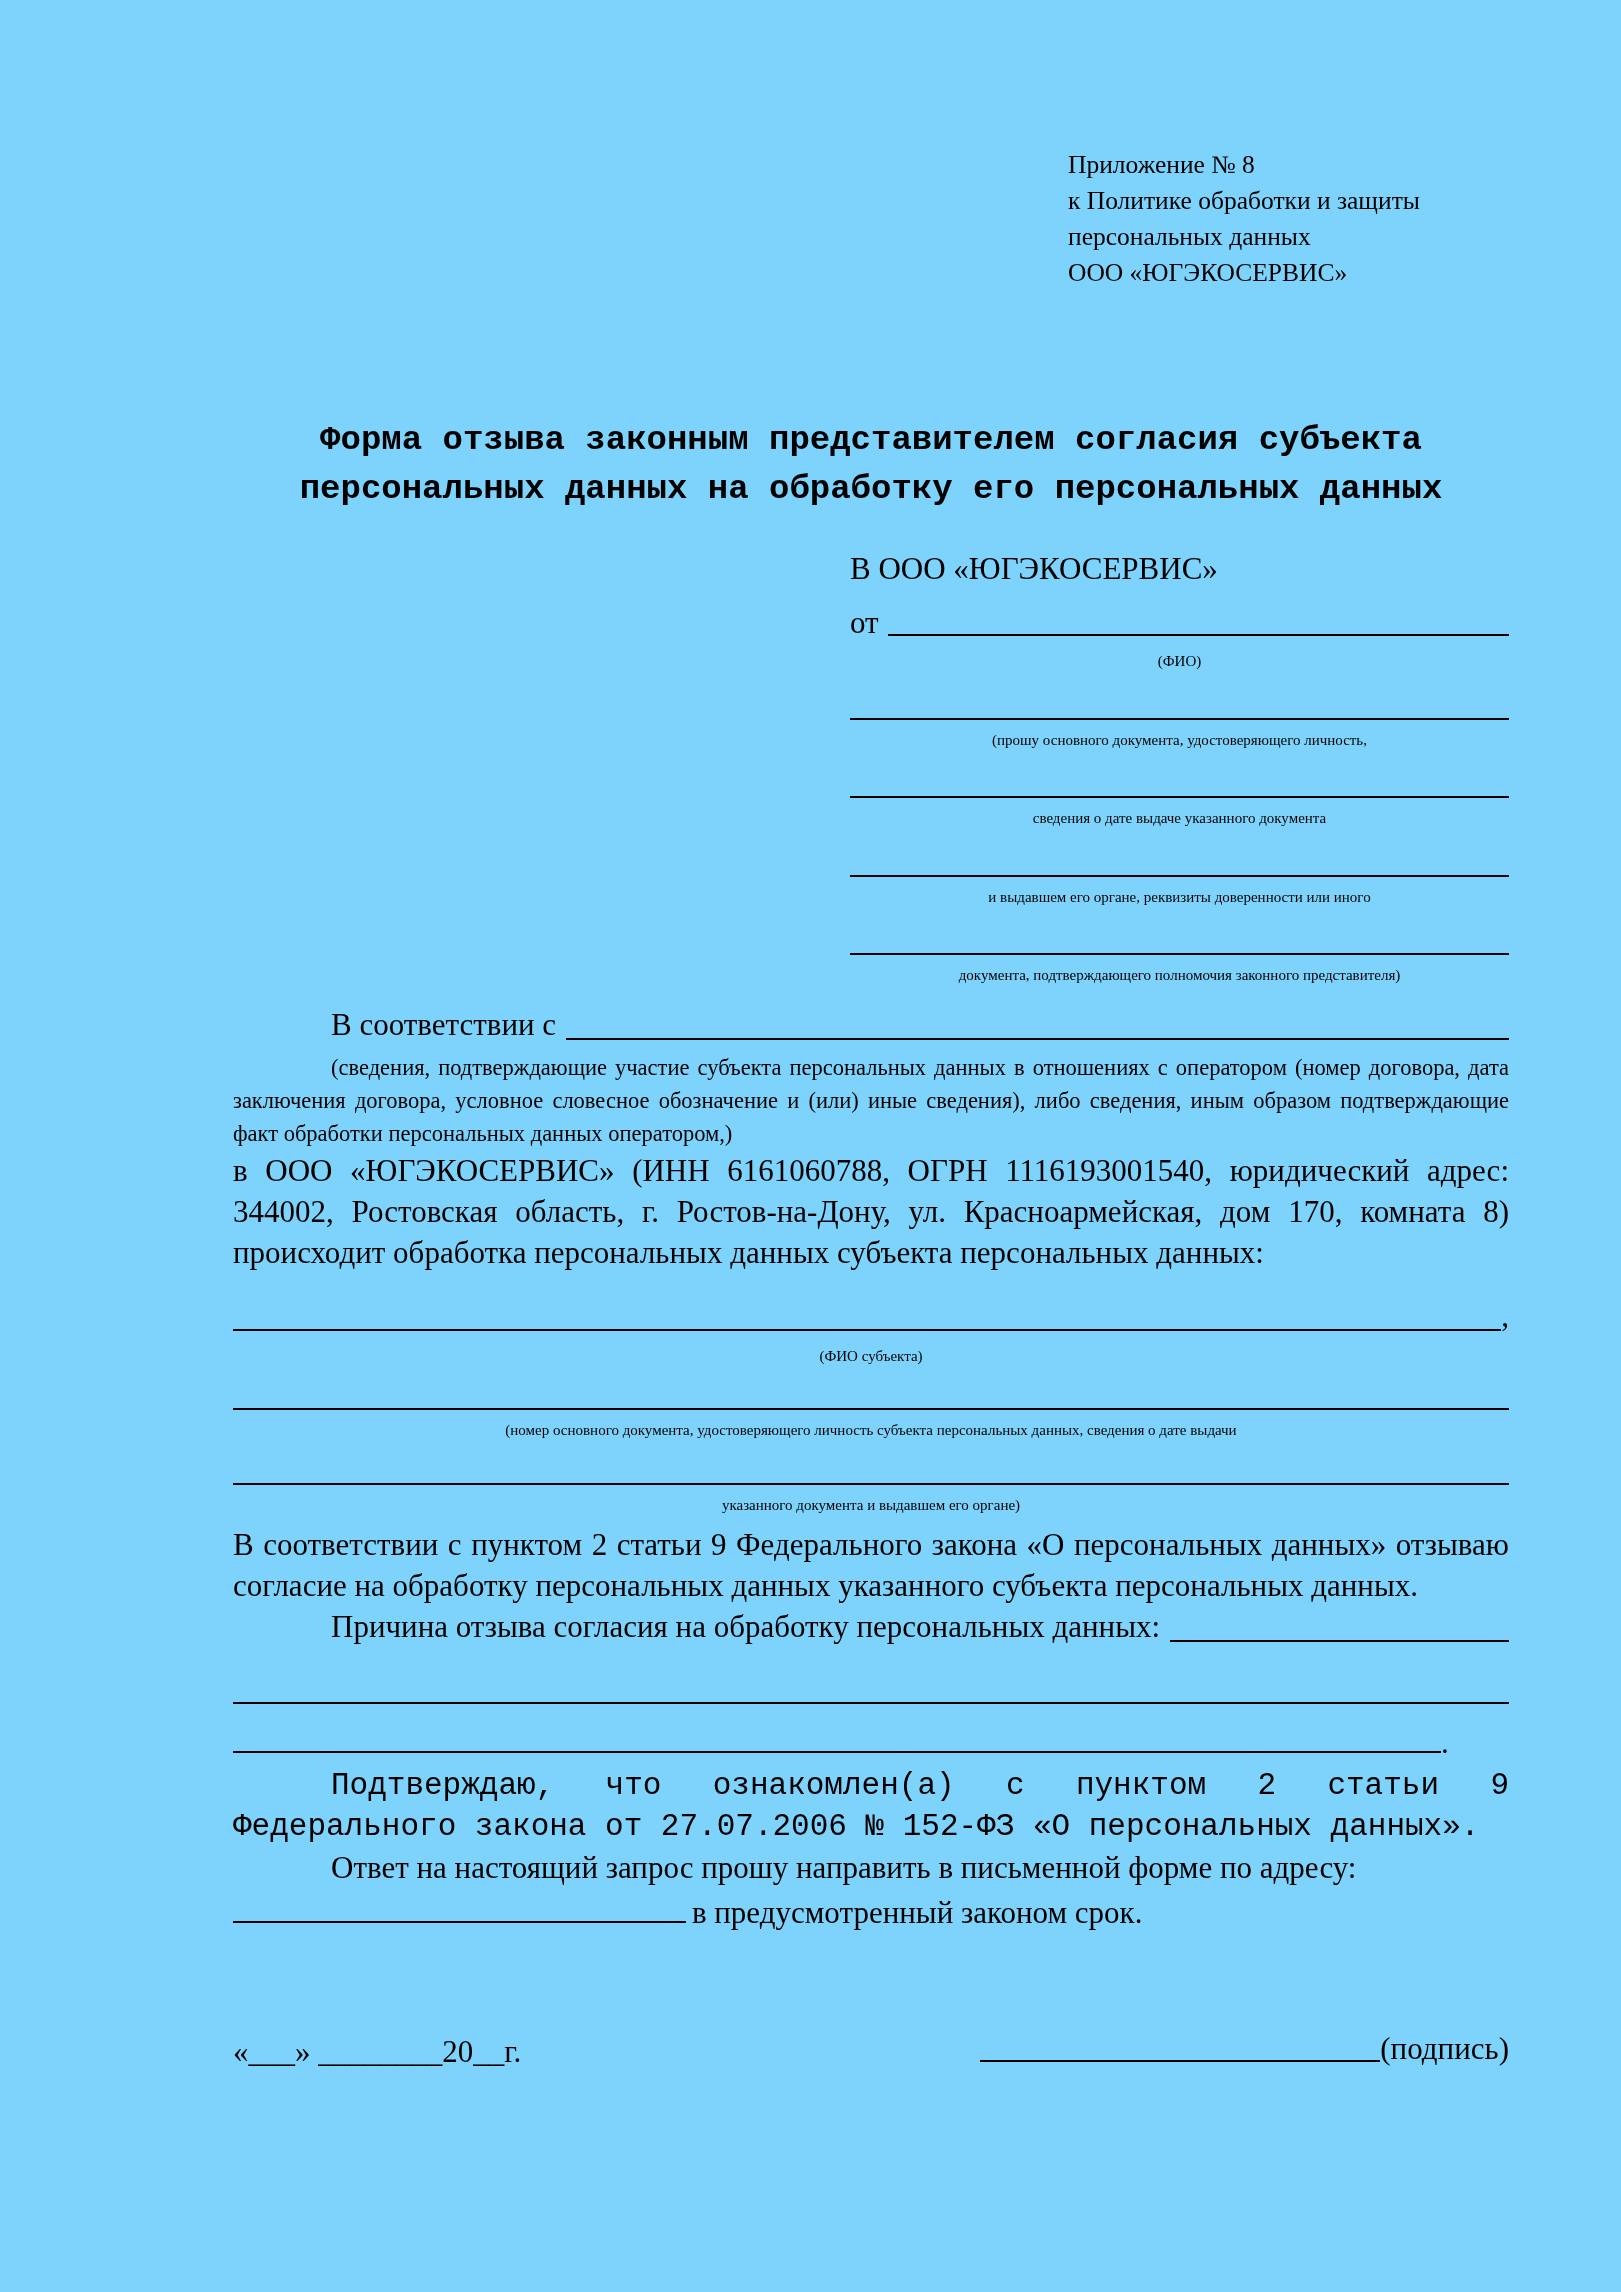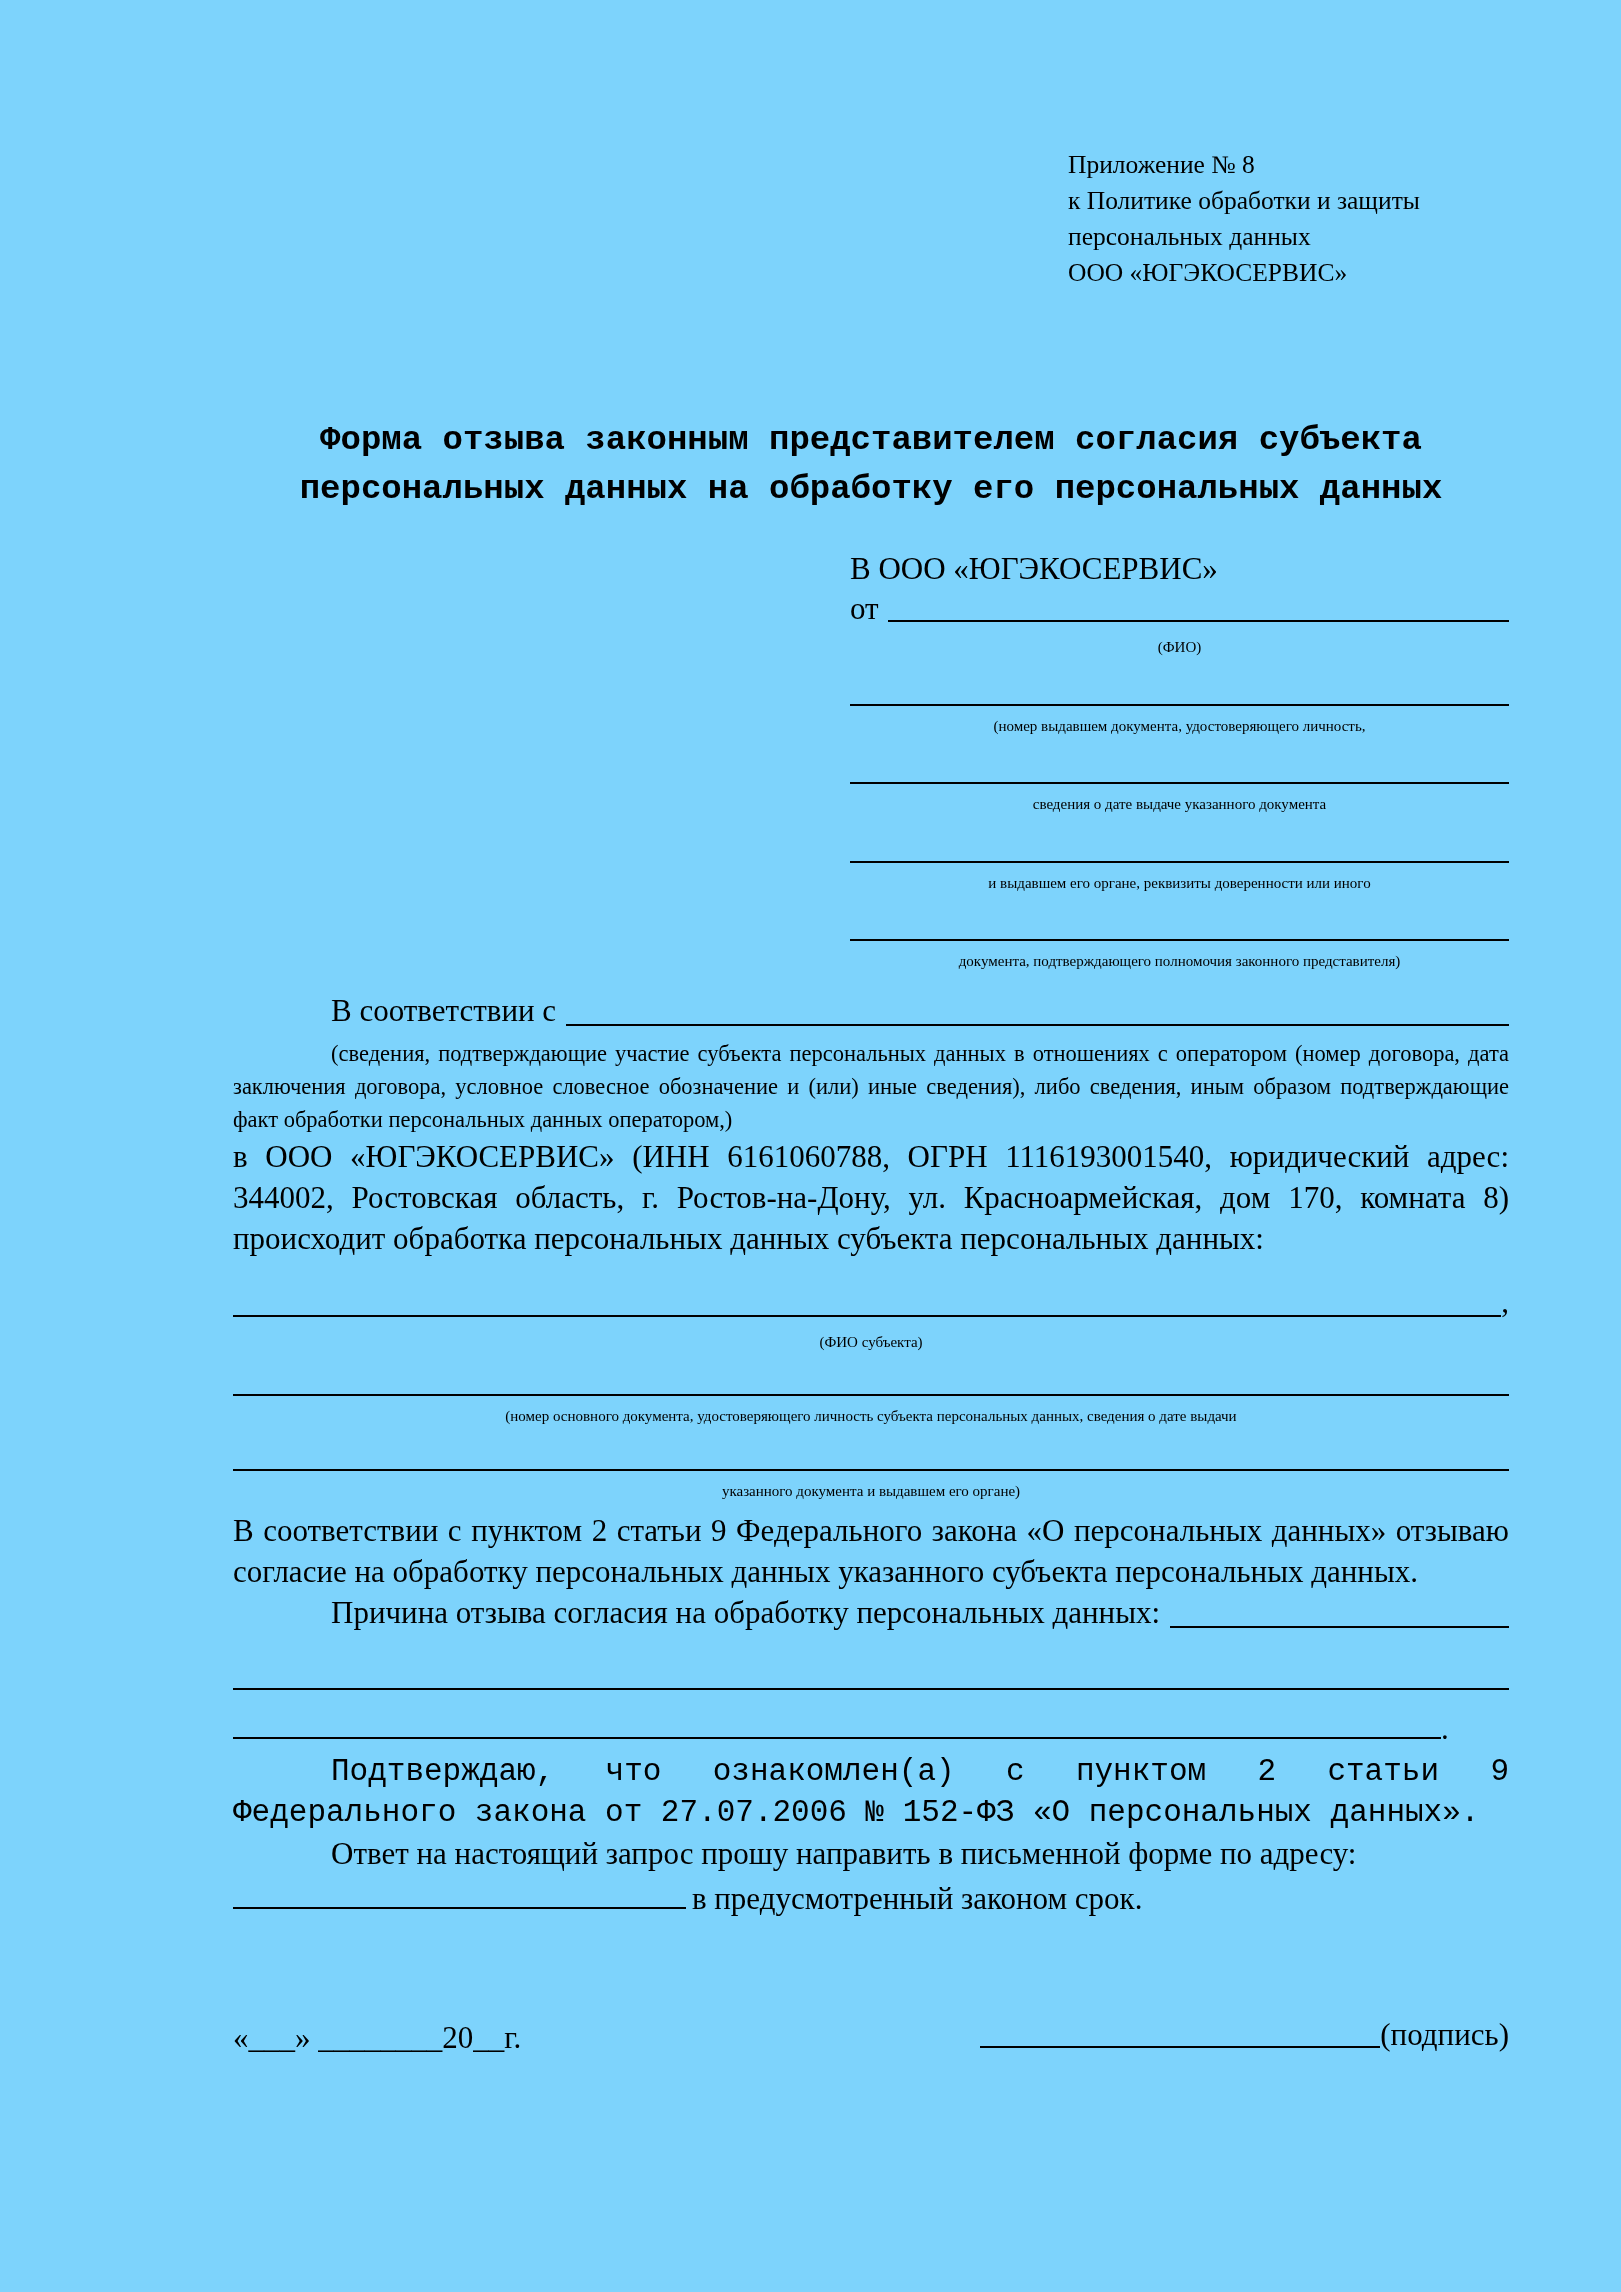--- a/index.html
+++ b/index.html
@@ -52,21 +52,21 @@
   }
   .fill-tight { margin-left: 0; }
   .uline { border-bottom: 2px solid #000; height: 0; }
   .cap {
     text-align: center;
     font-size: 15px;
     line-height: 25.5px;
     margin-top: 8px;
   }
   .recipient .uline { margin-top: 43px; }
-  .from-row { margin-top: 4px; }
+  .from-row { margin-top: 18px; }
   
   .statement-heading {
     margin-top: 49px;
     text-align: center;
     font-size: 31px;
   }
   .body-text { font-size: 31px; line-height: 41px; }
   .according-row { margin-top: 15.7px; padding-left: 98px; }
   .small-note {
     margin-top: 5.9px;
@@ -119,21 +119,21 @@
 
     <div class="recipient">
       <div>В ООО «ЮГЭКОСЕРВИС»</div>
       <div class="row from-row">
         <span>от</span>
         <span class="fill"></span>
       </div>
       <div class="cap">(ФИО)</div>
 
       <div class="uline"></div>
-      <div class="cap">(номер выдавшем документа, удостоверяющего личность,</div>
+      <div class="cap">(прошу основного документа, удостоверяющего личность,</div>
 
       <div class="uline"></div>
       <div class="cap">сведения о дате выдаче указанного документа</div>
 
       <div class="uline"></div>
       <div class="cap">и выдавшем его органе, реквизиты доверенности или иного</div>
 
       <div class="uline"></div>
       <div class="cap">документа, подтверждающего полномочия законного представителя)</div>
     </div>

